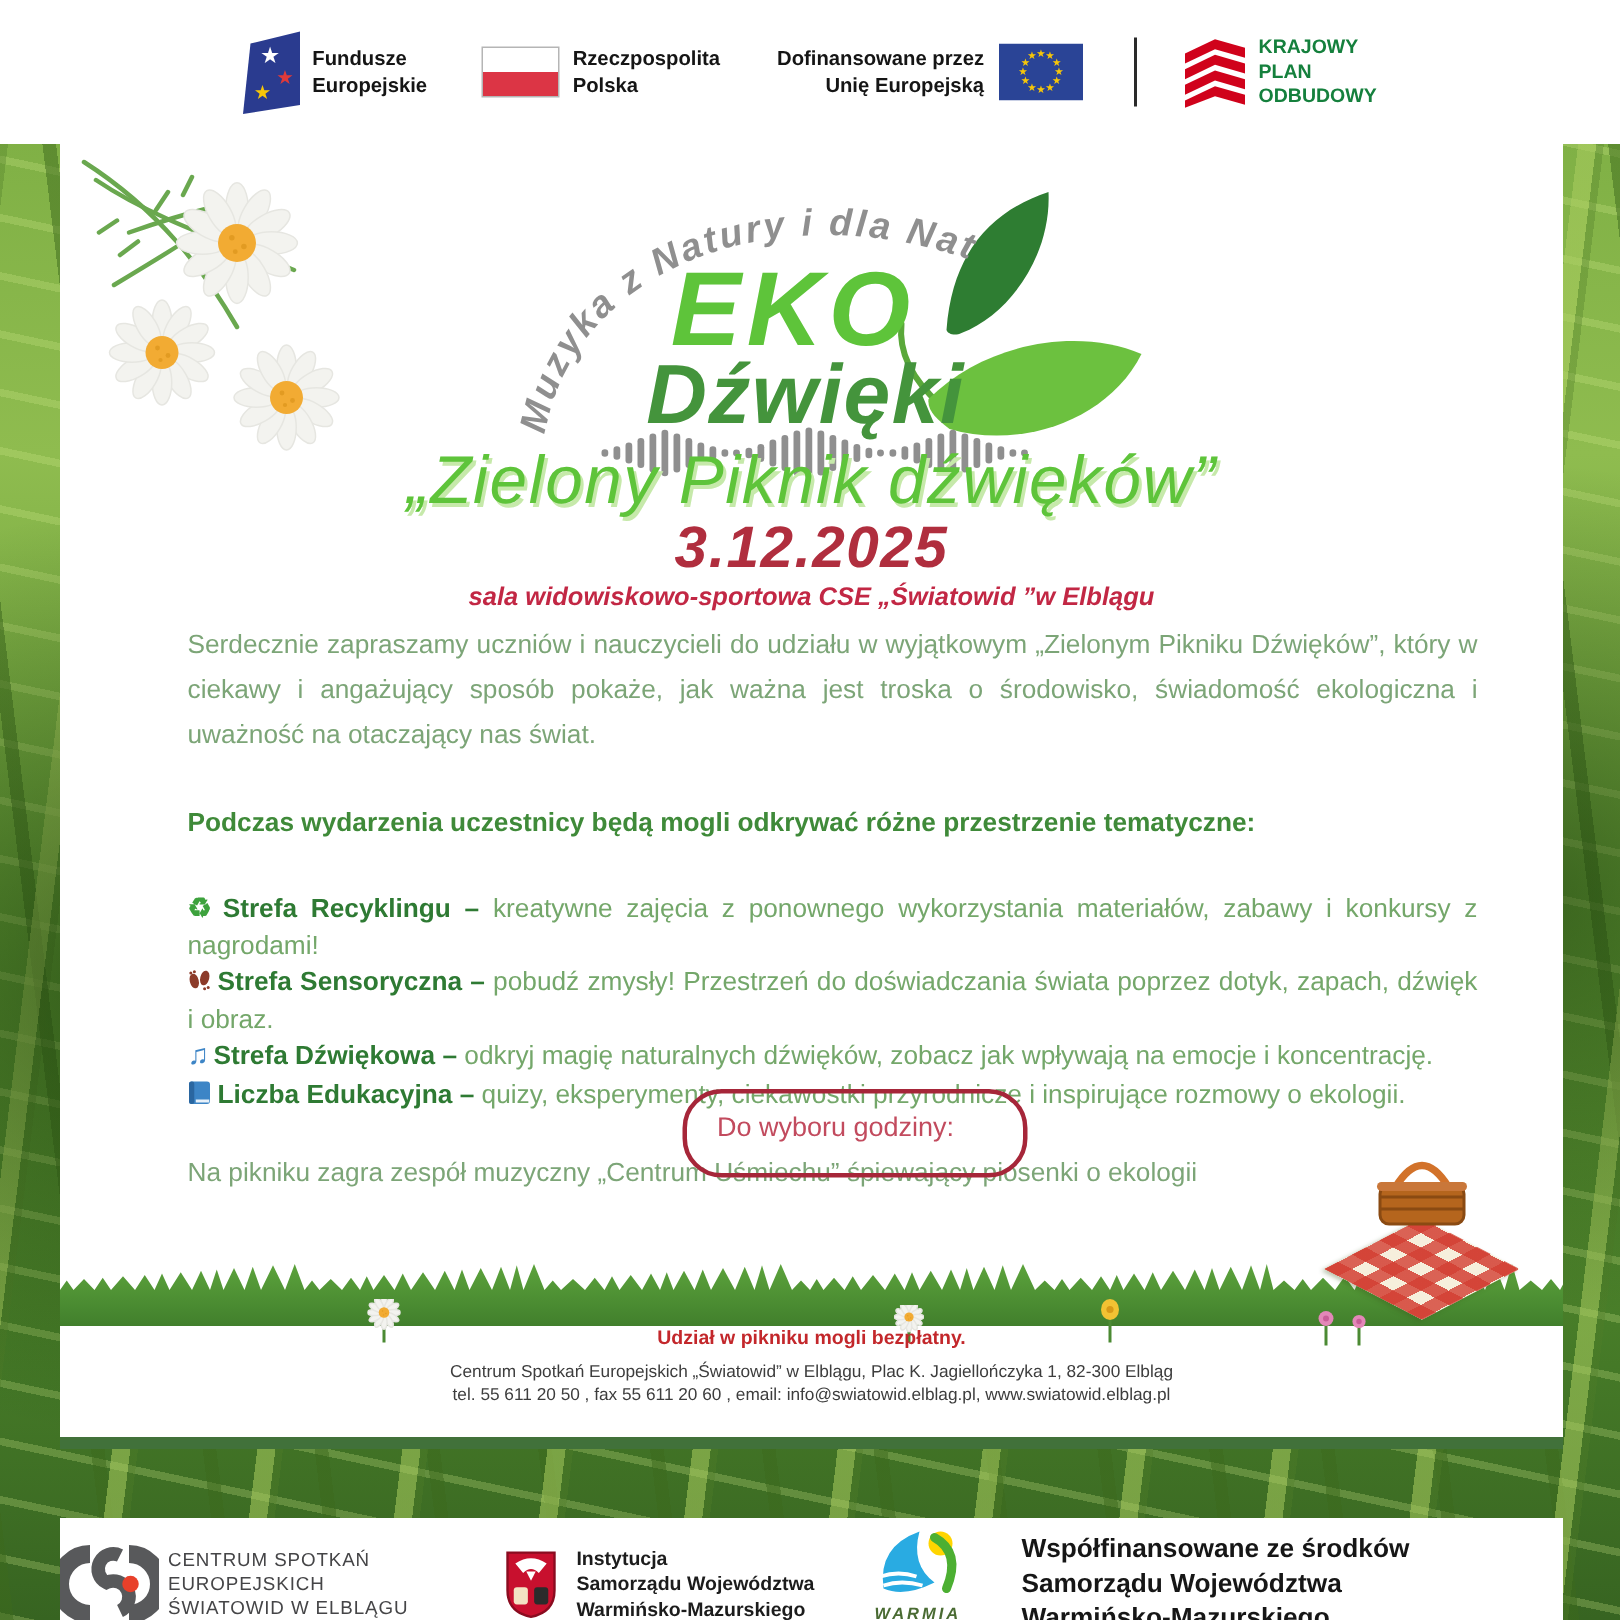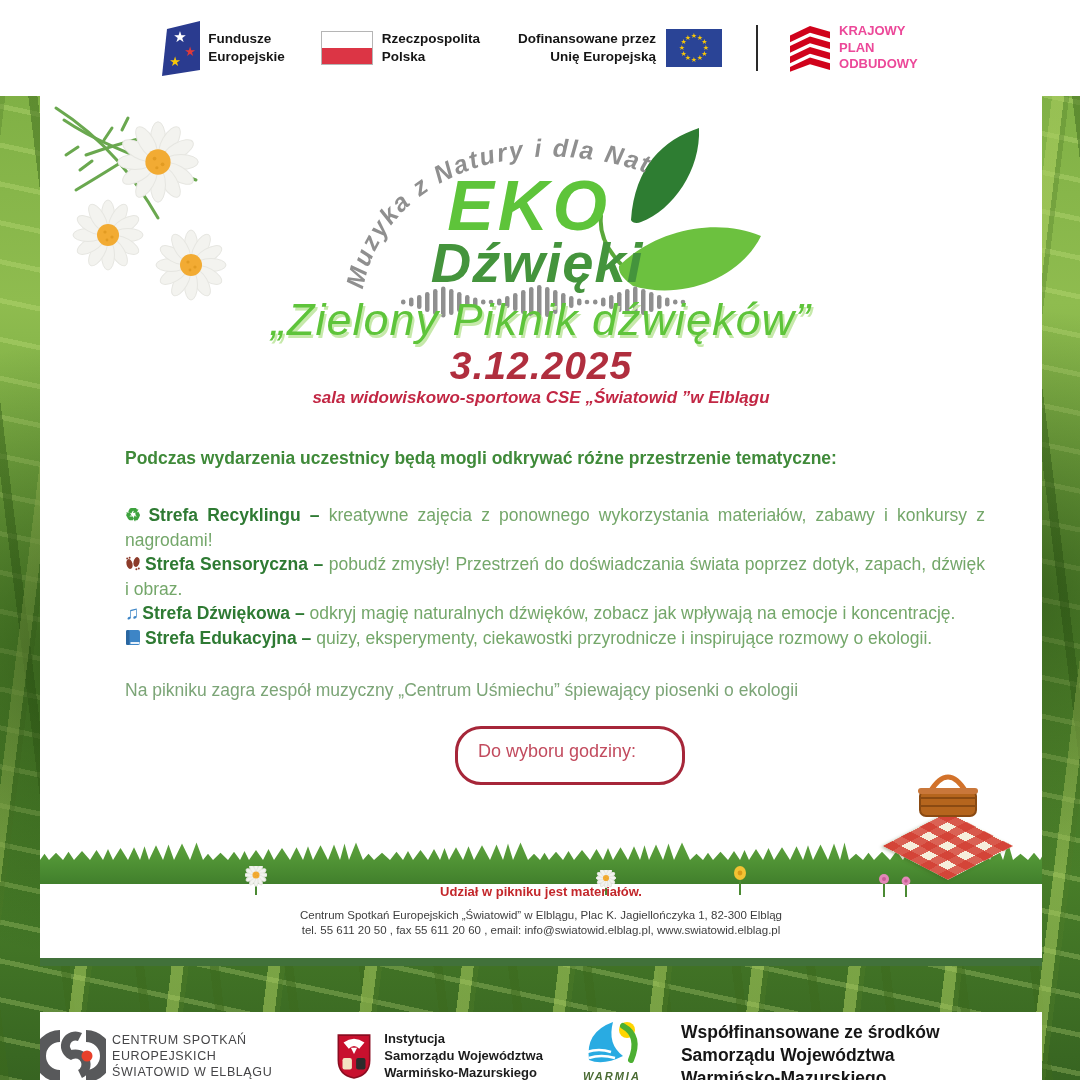--- a/index.html
+++ b/index.html
@@ -14,21 +14,21 @@
       linear-gradient(180deg,#79ab41 0%,#8fbc4f 28%,#639a36 58%,#477c28 82%,#376421 100%);}
   .topbar{position:absolute;left:0;top:0;width:1080px;height:96px;background:#fff;
     display:flex;align-items:center;justify-content:center;}
   .tb-item{display:flex;align-items:center;}
   .tb-label{font-size:13.5px;font-weight:bold;color:#151515;line-height:1.3;white-space:pre-line;}
   .tb-label.right{text-align:right;}
   .pl-flag{width:52px;height:34px;border:1px solid #b5b5b5;box-sizing:border-box;}
   .pl-flag .w{height:50%;background:#fff;}
   .pl-flag .r{height:50%;background:#dc3545;}
   .tb-divider{width:2px;height:46px;background:#2a2a2a;}
-  .kpo-label{font-size:13px;font-weight:bold;color:#ec4899;line-height:1.3;white-space:pre-line;}
+  .kpo-label{font-size:13px;font-weight:bold;color:#15803d;line-height:1.3;white-space:pre-line;}
 
   .card{position:absolute;left:40px;top:96px;width:1002px;height:862px;background:#fff;}
 
   .logo-wrap{position:absolute;left:50%;top:22px;transform:translateX(-50%);}
   .arc-text{font-size:25px;font-style:italic;letter-spacing:2px;fill:#8f8f8f;font-weight:bold;}
   .eko-txt{font-size:70px;font-weight:bold;font-style:italic;fill:#5ec43a;letter-spacing:4px;}
   .dzw-txt{font-size:56px;font-weight:bold;font-style:italic;fill:#44943c;letter-spacing:1px;}
 
   .title{position:absolute;left:0;top:198px;width:100%;text-align:center;
     font-size:45px;font-weight:normal;font-style:italic;color:#5ec43a;letter-spacing:1px;
@@ -265,20 +265,21 @@
             <circle cx="282" cy="0" r="2.3" fill="#8f8f8f"></circle>
           </g>
       </svg>
     </div>
 
     <div class="title">„Zielony Piknik dźwięków”</div>
     <div class="date">3.12.2025</div>
     <div class="venue">sala widowiskowo-sportowa CSE „Światowid ”w Elblągu</div>
 
     <div class="content">
+      <p class="intro">Serdecznie zapraszamy uczniów i nauczycieli do udziału w wyjątkowym „Zielonym Pikniku Dźwięków”, który w ciekawy i angażujący sposób pokaże, jak ważna jest troska o środowisko, świadomość ekologiczna i uważność na otaczający nas świat.</p>
       <p class="zones-heading">Podczas wydarzenia uczestnicy będą mogli odkrywać różne przestrzenie tematyczne:</p>
 
       <div class="zones">
         <p class="zone">
           <span class="recycle-glyph">♻</span><span class="zname">Strefa Recyklingu</span><span class="zsep"> – </span><span class="zdesc">kreatywne zajęcia z ponownego wykorzystania materiałów, zabawy i konkursy z nagrodami!</span>
         </p>
         <p class="zone">
           <svg class="zicon" width="16" height="16" viewBox="0 0 16 16">
             <ellipse cx="4.5" cy="8" rx="3" ry="5" fill="#8c3b2a" transform="rotate(-14 4.5 8)"></ellipse>
             <ellipse cx="11.5" cy="6" rx="3" ry="5" fill="#8c3b2a" transform="rotate(14 11.5 6)"></ellipse>
@@ -289,21 +290,21 @@
           </svg><span class="zname">Strefa Sensoryczna</span><span class="zsep"> – </span><span class="zdesc">pobudź zmysły! Przestrzeń do doświadczania świata poprzez dotyk, zapach, dźwięk i obraz.</span>
         </p>
         <p class="zone">
           <span class="music-glyph">♫</span><span class="zname">Strefa Dźwiękowa</span><span class="zsep"> – </span><span class="zdesc">odkryj magię naturalnych dźwięków, zobacz jak wpływają na emocje i koncentrację.</span>
         </p>
         <p class="zone">
           <svg class="zicon" width="16" height="17" viewBox="0 0 16 17">
             <rect x="1" y="1" width="14" height="15" rx="2" fill="#3d85c6"></rect>
             <rect x="1" y="1" width="3.5" height="15" rx="1.5" fill="#2a66a0"></rect>
             <rect x="5.5" y="13" width="9" height="2" fill="#e8f1fa"></rect>
-          </svg><span class="zname">Strefa Edukacyjna</span><span class="zsep"> – </span><span class="zdesc">quizy, eksperymenty, ciekawostki przyrodnicze i inspirujące rozmowy o ekologii.</span>
+          </svg><span class="zname">Liczba Edukacyjna</span><span class="zsep"> – </span><span class="zdesc">quizy, eksperymenty, ciekawostki przyrodnicze i inspirujące rozmowy o ekologii.</span>
         </p>
       </div>
 
       <p class="band-note">Na pikniku zagra zespół muzyczny „Centrum Uśmiechu” śpiewający piosenki o ekologii</p>
     </div>
 
     <div class="times-box">
       <p class="times-title">Do wyboru godziny:</p>
     </div>
 
@@ -380,21 +381,21 @@
       <svg class="basket" width="80" height="56" viewBox="0 0 80 56">
         <path d="M22,28 Q40,-2 58,28" fill="none" stroke="#d2722a" stroke-width="5" stroke-linecap="round"></path>
         <rect x="12" y="26" width="56" height="26" rx="6" fill="#b5651d" stroke="#8a4a12" stroke-width="2"></rect>
         <line x1="12" y1="34" x2="68" y2="34" stroke="#8a4a12" stroke-width="2"></line>
         <line x1="12" y1="42" x2="68" y2="42" stroke="#8a4a12" stroke-width="2"></line>
         <rect x="10" y="24" width="60" height="6" rx="3" fill="#c9773a"></rect>
       </svg>
     </div>
 
     <div class="footer-block">
-      <p class="f-free">Udział w pikniku jest materiałów.</p>
+      <p class="f-free">Udział w pikniku mogli bezpłatny.</p>
       <p class="f-addr"><span>Centrum Spotkań Europejskich „Światowid” w Elblągu, Plac K. Jagiellończyka 1, 82-300 Elbląg</span><br><span>tel. 55 611 20 50 , fax 55 611 20 60 , email: info@swiatowid.elblag.pl, www.swiatowid.elblag.pl</span></p>
     </div>
   </div>
 
   <div class="divider"></div>
 
   <div class="bottombar">
     <svg width="66" height="56" viewBox="0 0 66 56">
       <path d="M20,8 A19 19 0 1 0 20,48" fill="none" stroke="#58595b" stroke-width="12"></path>
       <path d="M40,9 A10 10 0 1 0 31,27 A10 10 0 1 1 40,46" fill="none" stroke="#58595b" stroke-width="9"></path>

